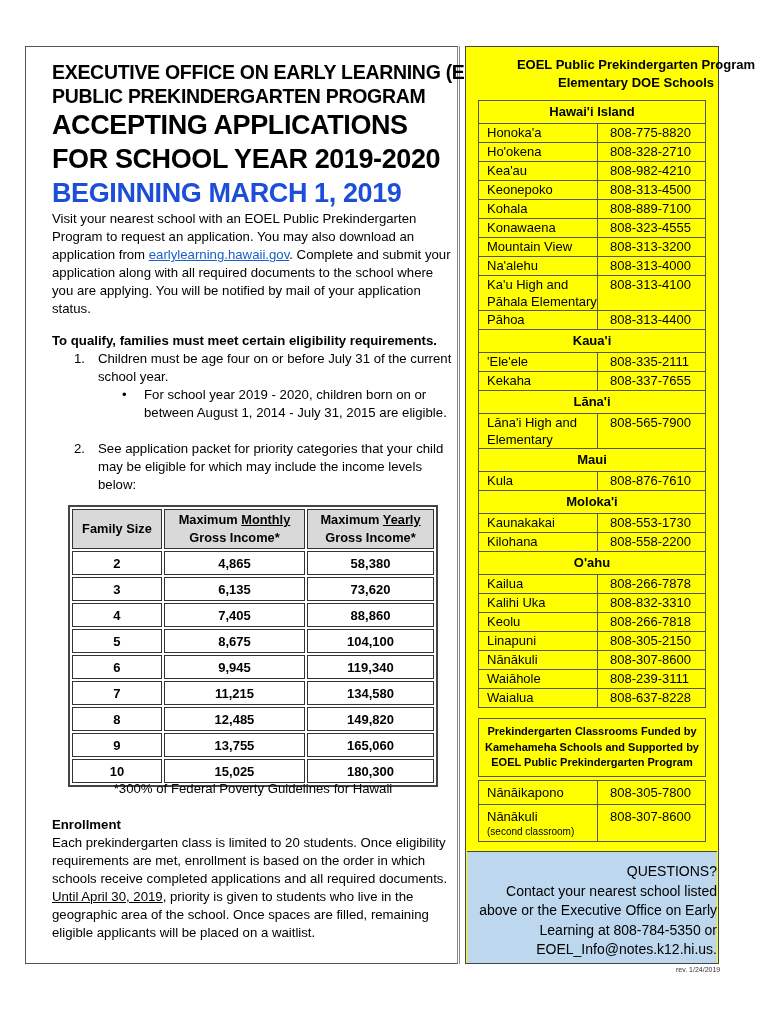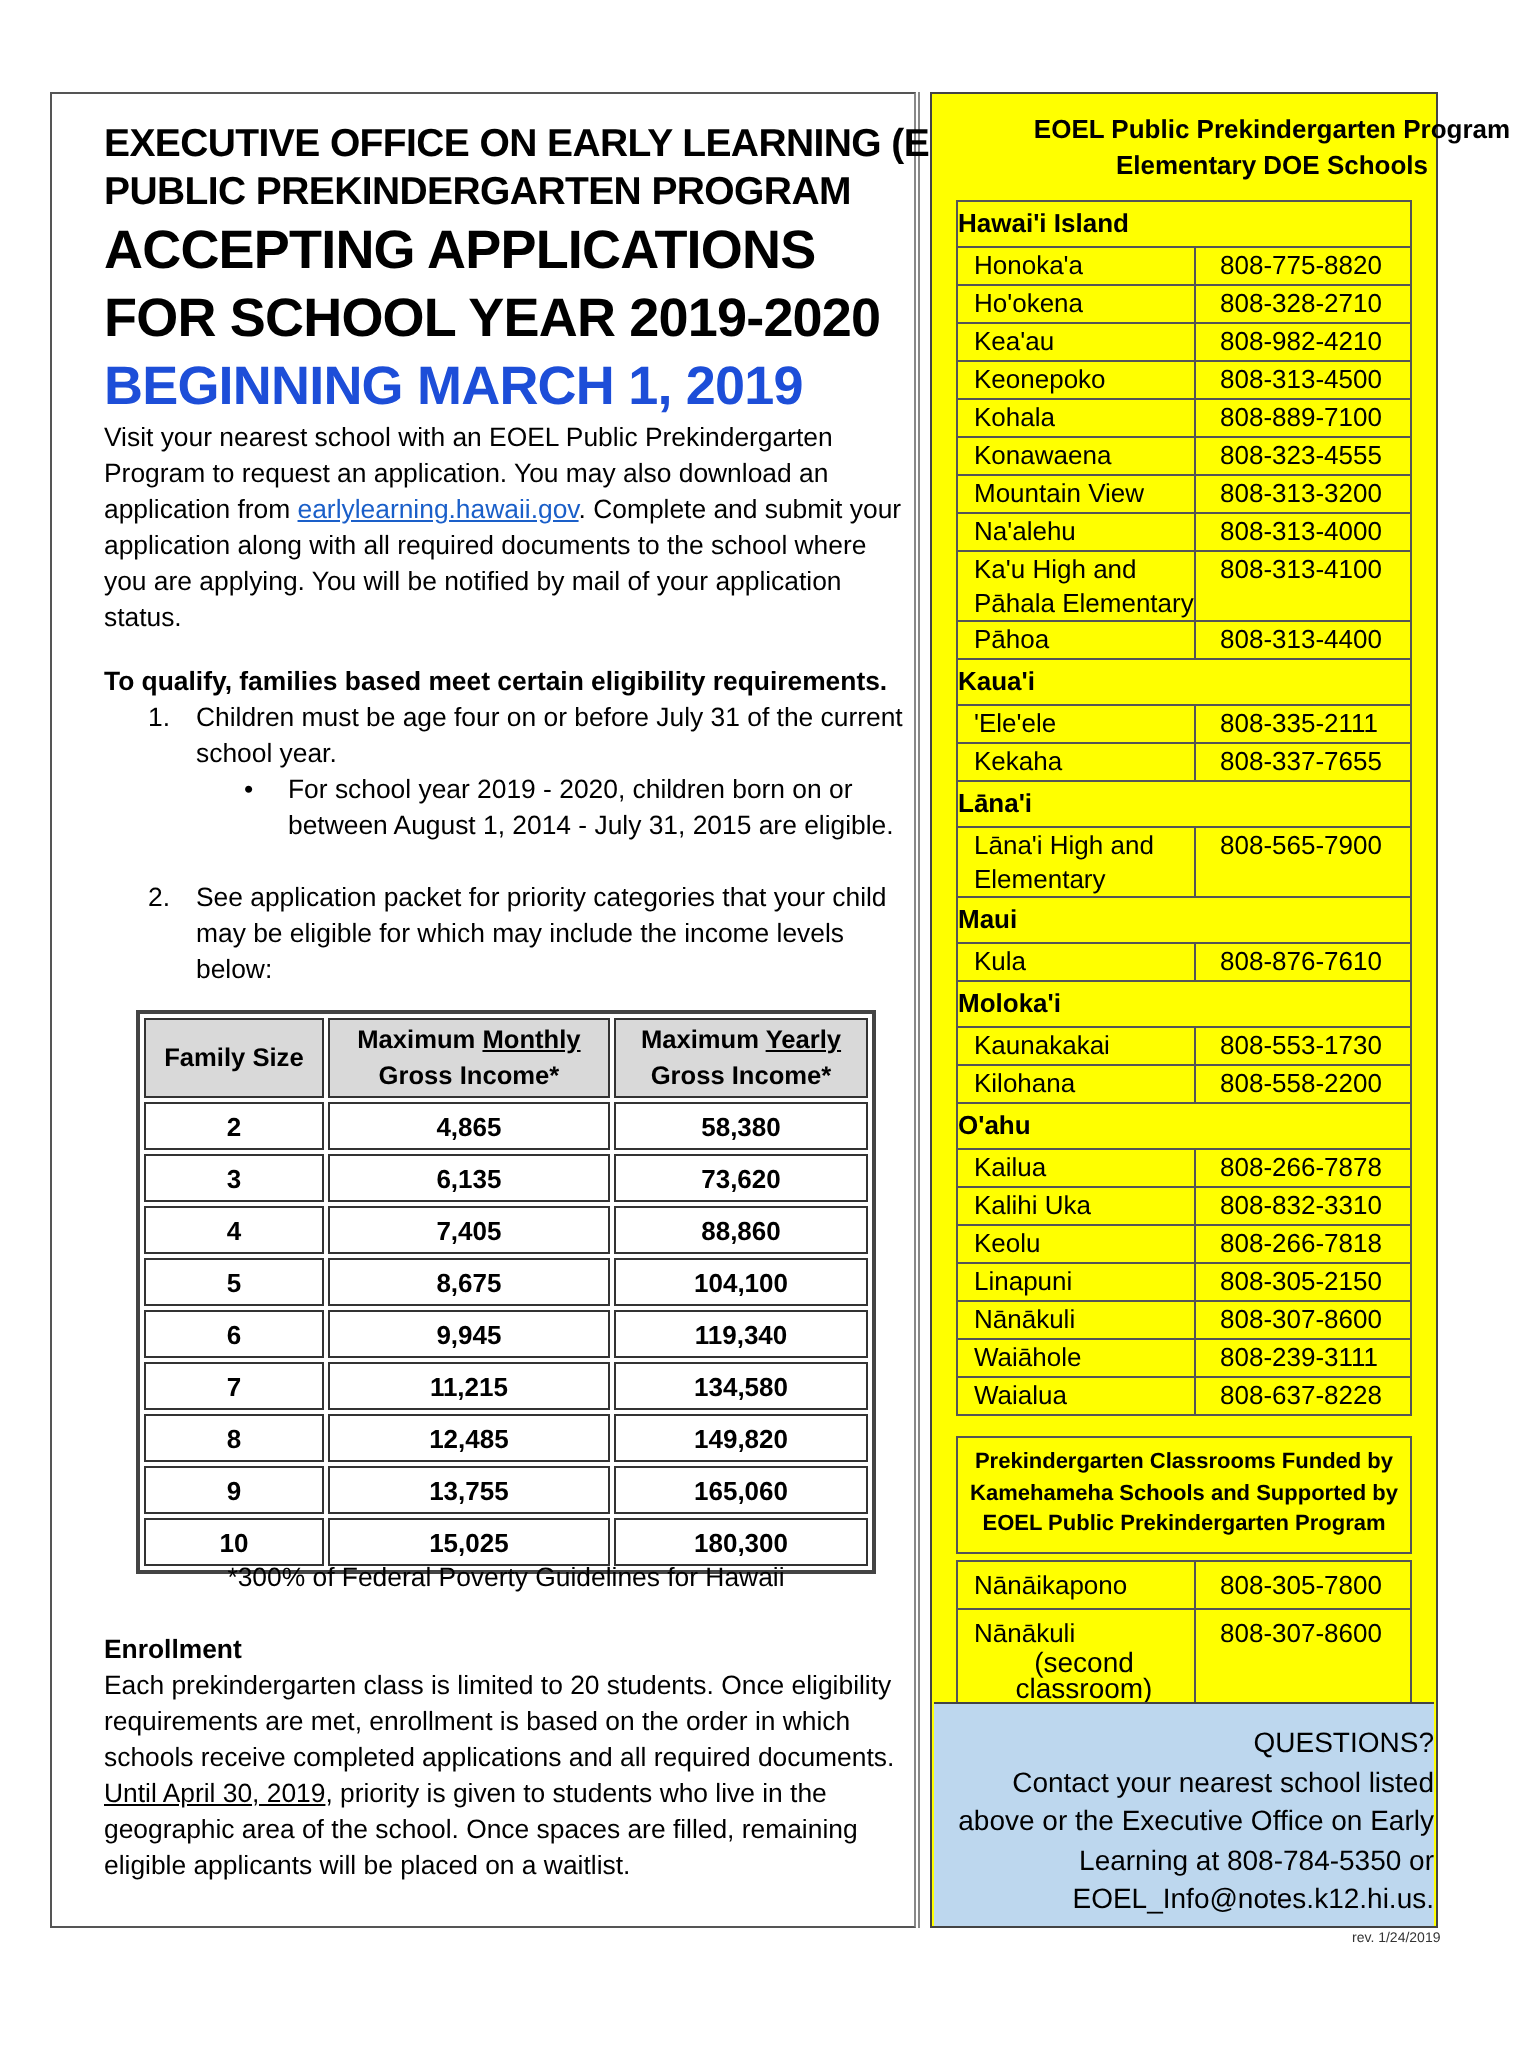--- a/index.html
+++ b/index.html
@@ -24,26 +24,26 @@
   table.income td { height:20px; }
   table.income th u { text-decoration:underline; }
   .footnote { position:absolute; left:68px; top:781px; width:370px; text-align:center; font-size:13.2px; }
   .enroll { position:absolute; left:52px; top:816px; font-size:13.2px; line-height:18px; width:405px; }
   .enroll .title { font-weight:bold; }
   .enroll u { text-decoration:underline; }
   .rp-title { position:absolute; left:466px; top:56px; width:252px; text-align:center; font-weight:bold; font-size:13px; line-height:18px;padding-left:44px; }
   .rp-table { position:absolute; left:478px; top:100px; width:228px; border-collapse:collapse; font-size:13px; }
   .rp-table td { border:1px solid #555; padding:0 0 0 8px; height:18px; line-height:17px; vertical-align:top; }
   .rp-table td.phone { padding-left:12px; width:95px; }
-  .rp-table td.region { font-weight:bold; padding:2px 0; height:18px; }
+  .rp-table td.region { text-align:center; font-weight:bold; padding:2px 0; height:18px; }
   .kam-box { position:absolute; left:478px; top:718px; width:228px; border:1px solid #555; box-sizing:border-box; text-align:center; font-weight:bold; font-size:11px; line-height:15.5px; padding:5px 4px; }
   .kam-table { position:absolute; left:478px; top:780px; width:228px; border-collapse:collapse; font-size:13px; }
   .kam-table td { border:1px solid #555; padding:3px 0 3px 8px; vertical-align:top; line-height:17px; }
   .kam-table td.phone { padding-left:12px; width:95px; }
-  .kam-table .small { font-size:14px; display:block; line-height:13px;text-align:center; }
+  .kam-table .small { font-size:10px; display:block; line-height:13px; }
   .questions { position:absolute; left:467px; top:851px; width:250px; height:112px; background:#bdd7ee; border-top:1px solid #444; box-sizing:border-box; text-align:right; font-size:14px; line-height:19.5px; padding-top:10px; }
   .rev { position:absolute; left:676px; top:966px; font-size:7px; color:#333; }
 </style>
 </head>
 <body>
 
 <div class="left-box"></div>
 <div class="divider"></div>
 
 <div class="h1">
@@ -52,21 +52,21 @@
 </div>
 <div class="h2">
   <div>ACCEPTING APPLICATIONS</div>
   <div>FOR SCHOOL YEAR 2019-2020</div>
   <div class="red">BEGINNING MARCH 1, 2019</div>
 </div>
 
 <div class="para" style="top:210px"><span>Visit your nearest school with an EOEL Public Prekindergarten Program to request an application.  You may also download an application from </span><span class="link">earlylearning.hawaii.gov</span><span>.  Complete and submit your application along with all required documents to the school where you are applying.  You will be notified by mail of your application status.</span></div>
 
 <div class="qualify">
-  <div class="lead">To qualify, families based meet certain eligibility requirements.</div>
+  <div class="lead">To qualify, families must meet certain eligibility requirements.</div>
   <div class="ol-item"><span class="num">1.</span><span>Children must be age four on or before July 31 of the current school year.</span></div>
   <div class="bullet-item"><span class="dot">•</span><span>For school year 2019 - 2020, children born on or between August 1, 2014 - July 31, 2015 are eligible.</span></div>
   <div style="height:18px"></div>
   <div class="ol-item"><span class="num">2.</span><span>See application packet for priority categories that your child may be eligible for which may include the income levels below:</span></div>
 </div>
 
 <table class="income">
   <thead>
     <tr>
       <th>Family Size</th>

